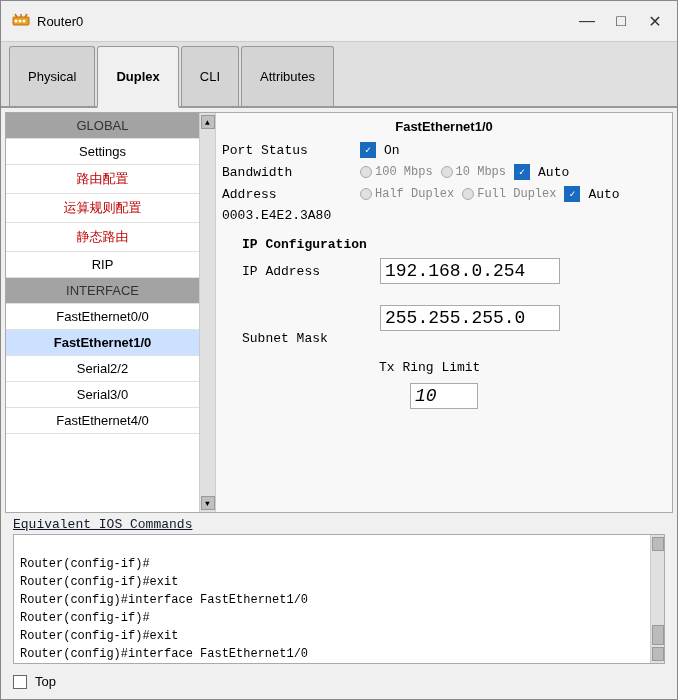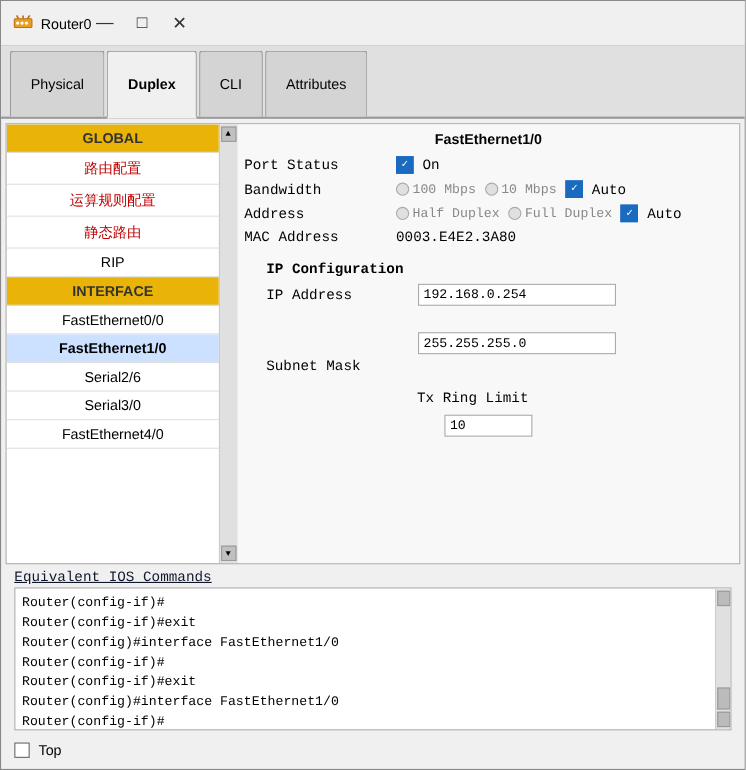--- a/index.html
+++ b/index.html
@@ -17,20 +17,21 @@
       background: #f0f0f0;
       border: 1px solid #888;
       display: flex;
       flex-direction: column;
     }
     .title-bar {
       background: #f0f0f0;
       padding: 20px 10px;
       display: flex;
       align-items: center;
+      justify-content: space-between;
       border-bottom: 1px solid #ccc;
       height: 27px;
     }
     .title-bar-left {
       display: flex;
       align-items: center;
       gap: 6px;
     }
     .title-icon {
       width: 20px;
@@ -90,22 +91,22 @@
     .sidebar-item {
       padding: 5px 8px;
       text-align: center;
       cursor: pointer;
       font-size: 13px;
       border-bottom: 1px solid #e0e0e0;
       font-family: 'Segoe UI', Arial, sans-serif;
     }
     .sidebar-item.chinese { color: #c00000; }
     .sidebar-item.section-header {
-      background: #eab308;
-      font-weight: bold;
+      background: #a3a3a3;
+      font-weight: normal;
       color: #333;
     }
     .sidebar-scrollbar {
       width: 16px;
       background: #e0e0e0;
       border-left: 1px solid #ccc;
       display: flex;
       flex-direction: column;
       align-items: center;
       padding: 2px 0;
@@ -191,39 +192,39 @@
     }
     .section-title {
       margin: 8px 0 6px 20px;
       font-size: 13px;
       font-family: 'Courier New', Courier, monospace;
       font-weight: bold;
     }
     .input-field {
       border: 1px solid #aaa;
       padding: 2px 4px;
-      font-size: 12px;
+      font-size: 18px;
       font-family: 'Courier New', Courier, monospace;
       width: 180px;
       background: #fff;
     }
     .bottom-section {
       padding: 4px 8px;
     }
     .equivalent-label {
       font-size: 13px;
       font-family: 'Courier New', Courier, monospace;
       text-decoration: underline;
       margin-bottom: 2px;
       color: #0f172a;
     }
     .cli-box {
       border: 1px solid #aaa;
       background: #fff;
-      padding: 4px 6px;
+      padding: 20px 6px;
       height: 130px;
       overflow: hidden;
       font-size: 12px;
       font-family: 'Courier New', Courier, monospace;
       color: #000;
       position: relative;
     }
     .cli-line {
       line-height: 1.5;
     }
@@ -309,28 +310,29 @@
     <div class="tab">CLI</div>
     <div class="tab">Attributes</div>
   </div>
 
   <div class="content-area">
     <div class="top-panels">
 
       <div class="sidebar-container">
         <div class="sidebar-scroll">
           <div class="sidebar-item section-header">GLOBAL</div>
+          <div class="sidebar-item">Settings</div>
           <div class="sidebar-item chinese">路由配置</div>
           <div class="sidebar-item chinese">运算规则配置</div>
           <div class="sidebar-item chinese">静态路由</div>
           <div class="sidebar-item">RIP</div>
           <div class="sidebar-item section-header">INTERFACE</div>
           <div class="sidebar-item">FastEthernet0/0</div>
           <div class="sidebar-item" style="background:#cce0ff; font-weight:bold;">FastEthernet1/0</div>
-          <div class="sidebar-item">Serial2/6</div>
+          <div class="sidebar-item">Serial2/2</div>
           <div class="sidebar-item">Serial3/0</div>
           <div class="sidebar-item">FastEthernet4/0</div>
         </div>
         <div class="sidebar-scrollbar">
           <div class="scroll-arrow">▲</div>
           <div style="flex:1"></div>
           <div class="scroll-arrow">▼</div>
         </div>
       </div>
 
@@ -369,39 +371,38 @@
             <div class="radio-option">
               <div class="radio-circle"></div>
               <span>Full Duplex</span>
             </div>
             <div class="checkbox-blue">✓</div>
             <span class="field-value">Auto</span>
           </div>
         </div>
 
         <div class="field-row">
-          <span class="field-label">MAC Address</span>
           <span class="field-value">0003.E4E2.3A80</span>
         </div>
 
         <div class="section-title">IP Configuration</div>
 
         <div class="field-row">
           <span class="field-label" style="min-width:150px; padding-left:20px;">IP Address</span>
           <input class="input-field" type="text" value="192.168.0.254" style="">
         </div>
 
         <div class="field-row">
           <span class="field-label" style="min-width:150px; padding-left:20px;margin-top:41px;">Subnet Mask</span>
           <input class="input-field" type="text" value="255.255.255.0" style="">
         </div>
 
         <div class="field-row" style="margin-top:8px;flex-direction:column;">
           <span class="field-label">Tx Ring Limit</span>
-          <input class="input-field" type="text" style="width: 80px;" value="10">
+          <input class="input-field" type="text" style="width: 68px; font-style: italic;" value="10">
         </div>
       </div>
     </div>
 
     <div class="bottom-section">
       <div class="equivalent-label">Equivalent IOS Commands</div>
       <div class="cli-box">
         <div class="cli-line">Router(config-if)#</div>
         <div class="cli-line">Router(config-if)#exit</div>
         <div class="cli-line">Router(config)#interface FastEthernet1/0</div>

